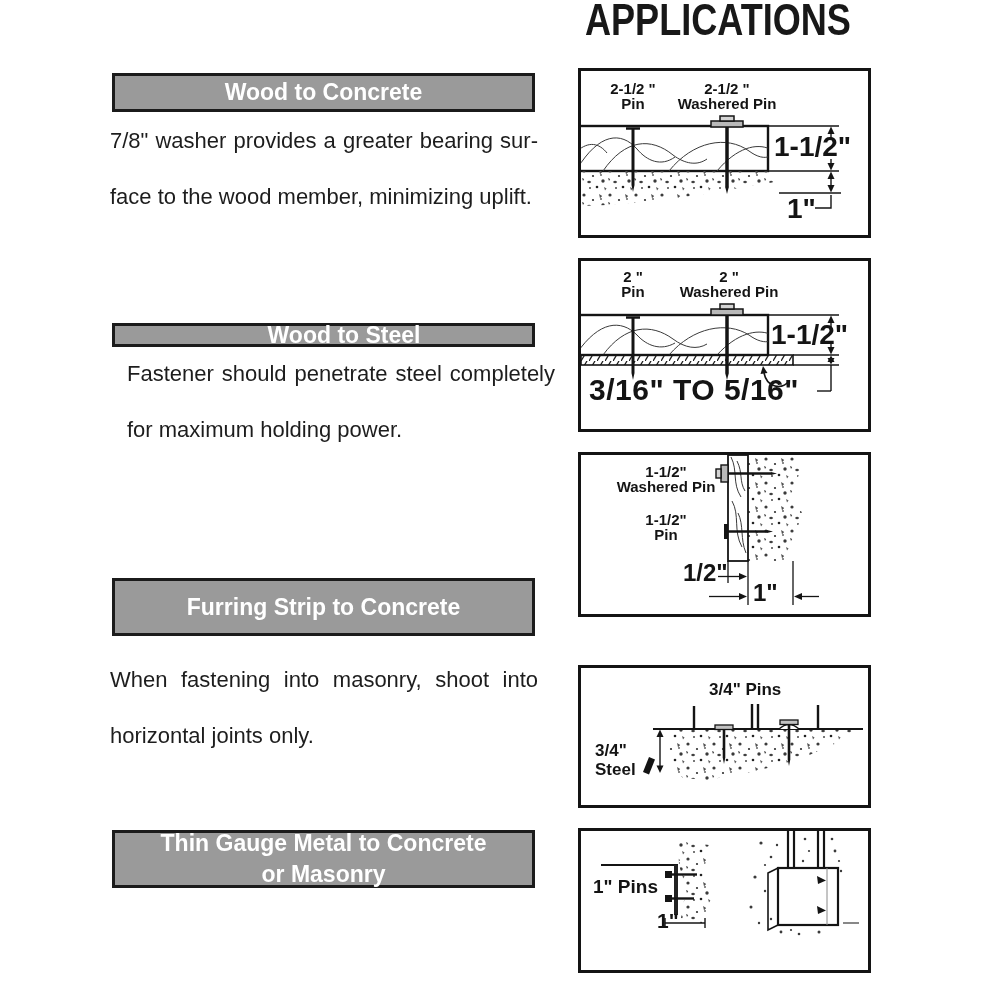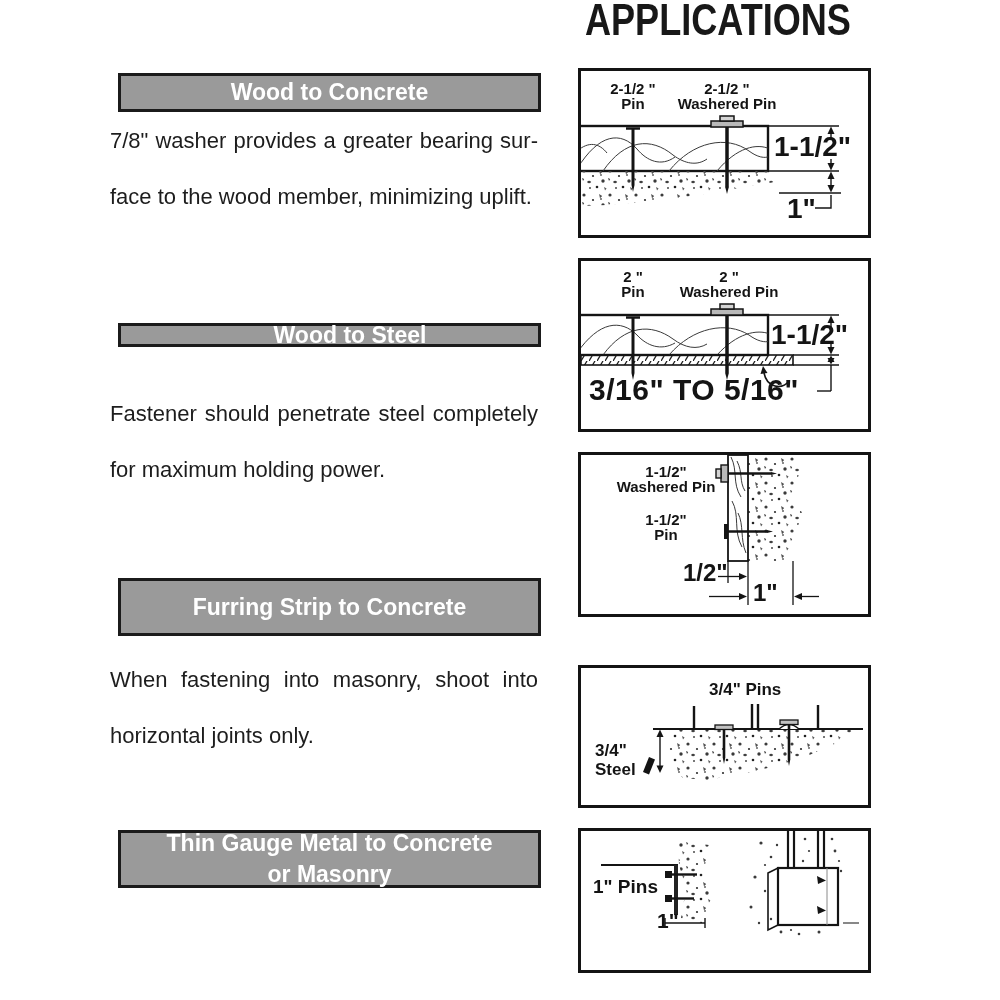--- a/index.html
+++ b/index.html
@@ -13,21 +13,20 @@
     left:585px;top:-4px;font-size:44px;line-height:48px;font-weight:bold;
     color:#181818;transform:scaleX(0.82);transform-origin:left top;
     letter-spacing:0px;white-space:nowrap;
   }
   
   .bar{
     left:112px;width:423px;box-sizing:border-box;background:#9a9a9a;
     border:3px solid #1b1b1b;color:#ffffff;font-weight:bold;font-size:23px;
     line-height:31px;text-align:center;display:flex;flex-direction:column;
     justify-content:center;
-    margin-left:6px;
   }
   
   .para{left:110px;width:428px;font-size:22px;line-height:28px;color:#1d1d1d;}
   .jline{text-align:justify;}
   .jline::after{content:"";display:inline-block;width:100%;height:0;}
   
   .dbox{
     left:578px;width:293px;box-sizing:border-box;background:#fff;
     border:3px solid #141414;
   }
@@ -69,21 +68,21 @@
   <div>Wood to Concrete</div>
 </div>
 <div class="abs para" style="top:127px;">
   <div class="jline">7/8" washer provides a greater bearing sur-</div>
   <div>face to the wood member, minimizing uplift.</div>
 </div>
 
 <div class="abs bar" style="top:323px;height:24px;padding-left:41px;">
   <div>Wood to Steel</div>
 </div>
-<div class="abs para" style="top:400px;">
+<div class="abs para" style="top:360px;margin-left:17px;">
   <div class="jline">Fastener should penetrate steel completely</div>
   <div>for maximum holding power.</div>
 </div>
 
 <div class="abs bar" style="top:578px;height:58px;">
   <div>Furring Strip to Concrete</div>
 </div>
 <div class="abs para" style="top:666px;">
   <div class="jline">When fastening into masonry, shoot into</div>
   <div>horizontal joints only.</div>

